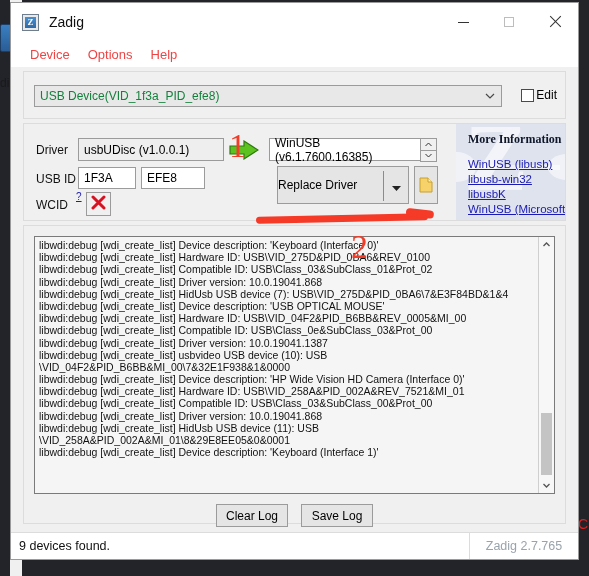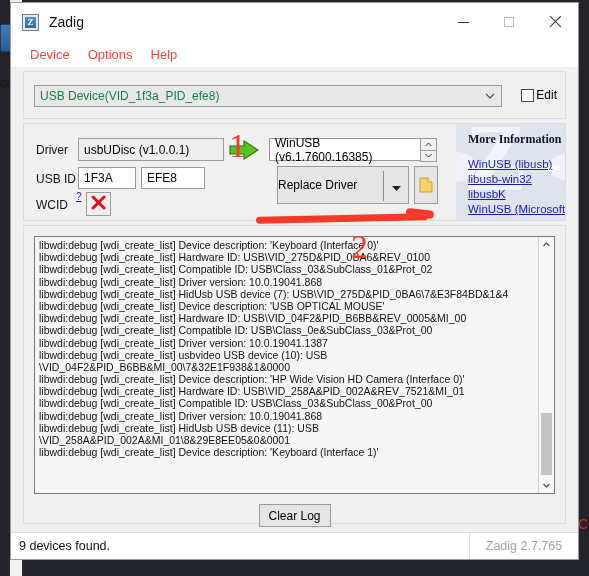--- a/index.html
+++ b/index.html
@@ -551,20 +551,21 @@
           <div class="sb-thumb"></div>
           <div class="sb-arrow down">
             <svg width="7" height="5" viewBox="0 0 7 5">
                 <path d="M0.5 1 L3.5 4 L6.5 1" stroke="#555" stroke-width="1.3" fill="none"></path>
               </svg>
           </div>
         </div>
       </div>
       <div class="logbtns">
         <div class="smallbtn">Clear Log</div>
+        <div class="smallbtn">Save Log</div>
       </div>
     </div>
 
     <div class="anno" id="anno-1">1</div>
     <div class="anno" id="anno-2">2</div>
     <div id="anno-underline"></div>
   </div>
 
   <div class="statusbar">
     <div class="status-left">9 devices found.</div>

